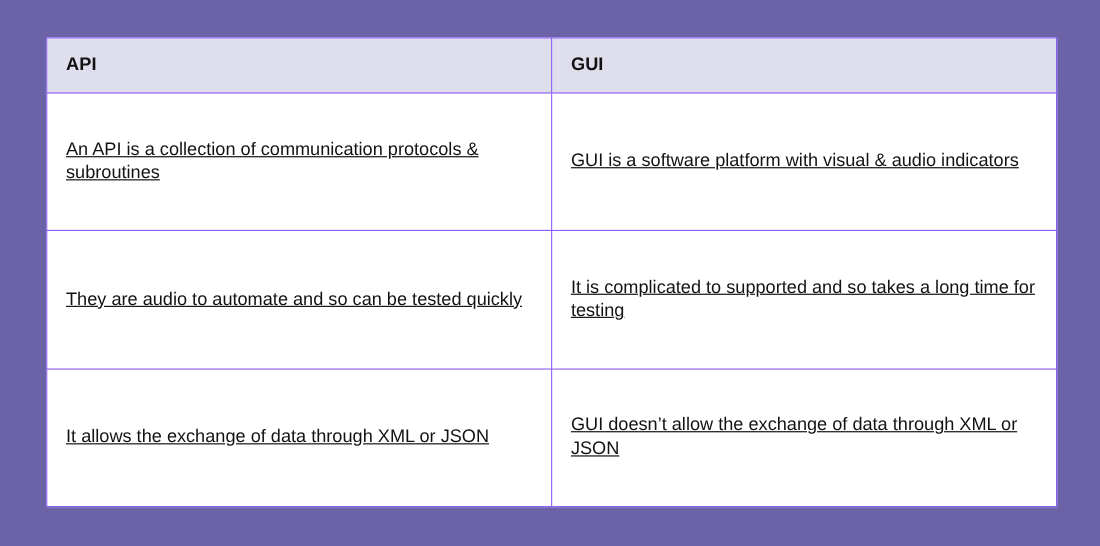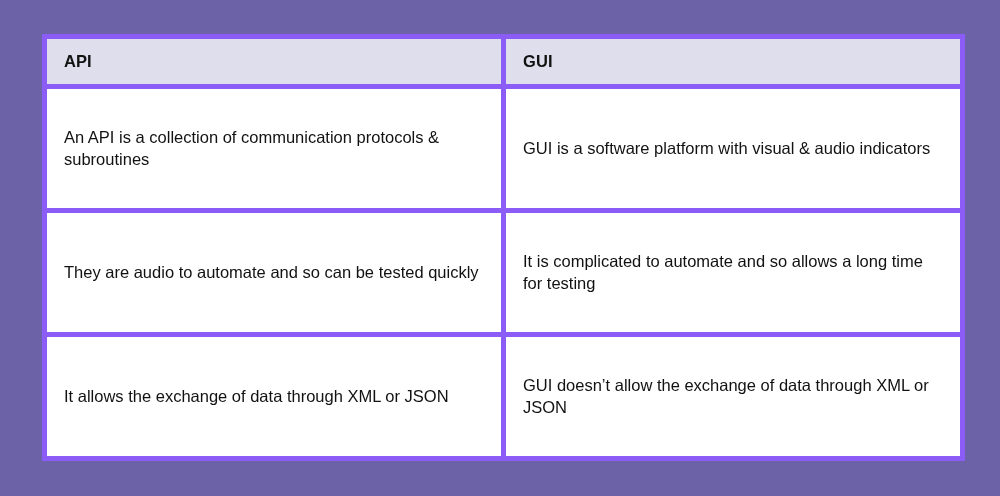--- a/index.html
+++ b/index.html
@@ -30,21 +30,21 @@
     table-layout: fixed;
     background: #FFFFFF;
     border: 1px solid #15151A;
   }
 
   table.comparison-table col.col-api   { width: 459px; }
   table.comparison-table col.col-gui   { width: 459px; }
 
   table.comparison-table th,
   table.comparison-table td {
-    border: 5px solid #8b5cf6;
+    border: 1px solid #8b5cf6;
     padding: 0 14px 0 17px;
     text-align: left;
     vertical-align: middle;
     color: #121212;
     box-sizing: border-box;
   }
 
   table.comparison-table thead th {
     background: #DEDEEC;
     height: 50px;
@@ -54,21 +54,21 @@
     line-height: 1.2;
   }
 
   table.comparison-table tbody td {
     background: #FFFFFF;
     font-size: 16.5px;
     font-weight: normal;
     line-height: 1.3;
   }
 
-  table.comparison-table tbody tr { height: 62.8px; }
+  table.comparison-table tbody tr { height: 62.8px; text-decoration: underline; }
 
   .cell-text {
     display: block;
   }
 </style>
 </head>
 <body>
 
 <div id="comparison-table-wrap">
   <table class="comparison-table">
@@ -89,21 +89,21 @@
           </td>
         <td>
             <span class="cell-text">GUI is a software platform with visual &amp; audio indicators</span>
           </td>
       </tr>
       <tr>
         <td>
             <span class="cell-text">They are audio to automate and so can be tested quickly</span>
           </td>
         <td>
-            <span class="cell-text">It is complicated to automate and so allows a long time for testing</span>
+            <span class="cell-text">It is complicated to supported and so takes a long time for testing</span>
           </td>
       </tr>
       <tr>
         <td>
             <span class="cell-text">It allows the exchange of data through XML or JSON</span>
           </td>
         <td>
             <span class="cell-text">GUI doesn’t allow the exchange of data through XML or JSON</span>
           </td>
       </tr>

